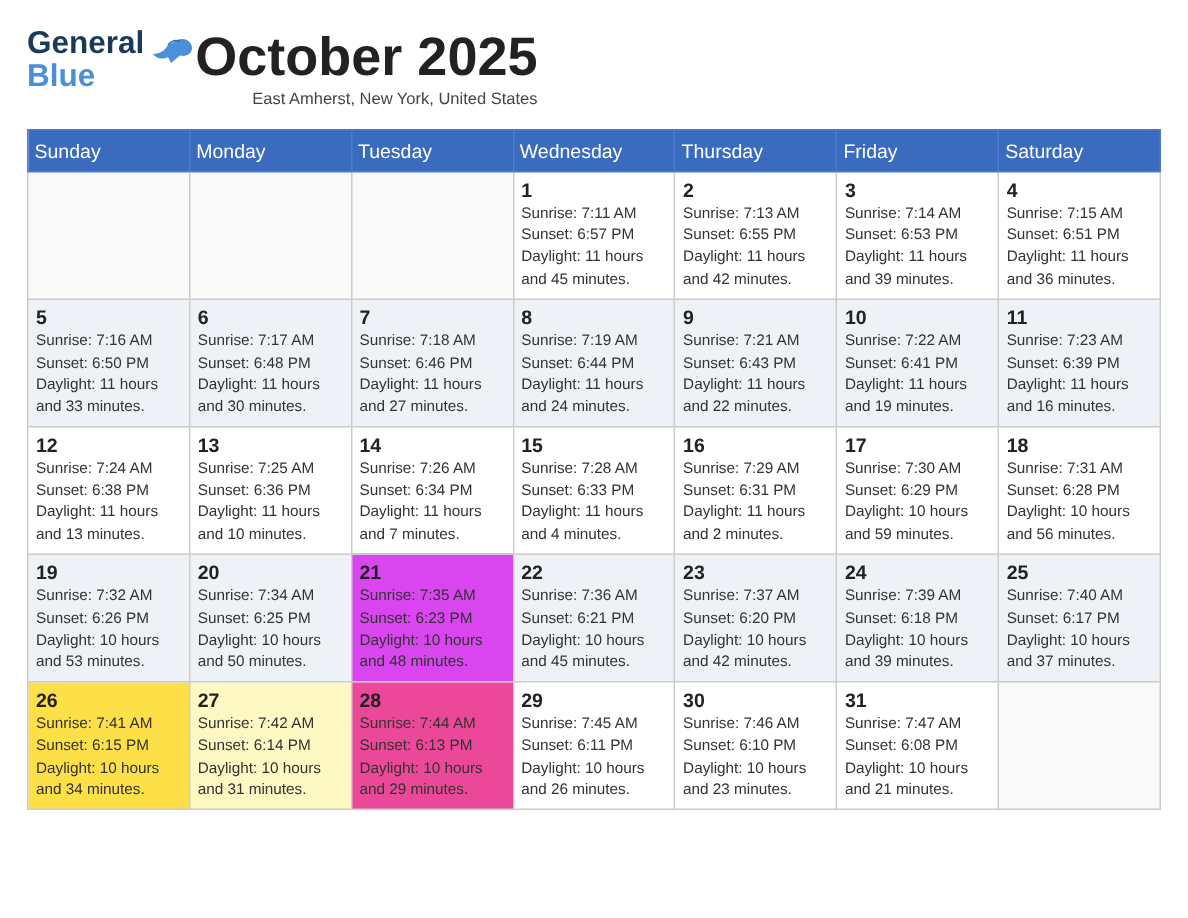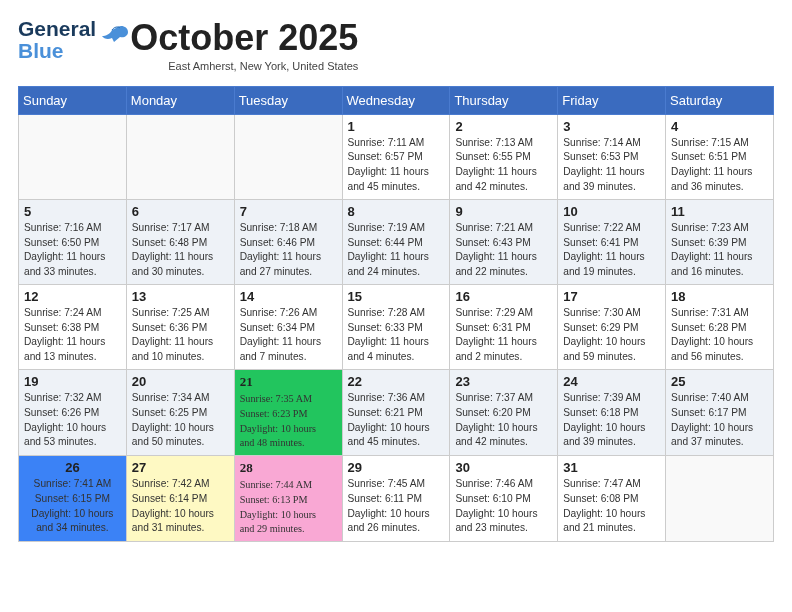--- a/index.html
+++ b/index.html
@@ -210,21 +210,21 @@
         </tr>
         <tr>
           <td style="background: rgb(238, 242, 247);">
             <span class="day-num">19</span>
             <div class="day-info">Sunrise: 7:32 AM<br>Sunset: 6:26 PM<br>Daylight: 10 hours<br>and 53 minutes.</div>
           </td>
           <td style="background: rgb(238, 242, 247);">
             <span class="day-num">20</span>
             <div class="day-info">Sunrise: 7:34 AM<br>Sunset: 6:25 PM<br>Daylight: 10 hours<br>and 50 minutes.</div>
           </td>
-          <td style="background: #22c55e; font-family: Liberation Serif, serif;">
+          <td style="background: #d946ef;">
             <span class="day-num">21</span>
             <div class="day-info">Sunrise: 7:35 AM<br>Sunset: 6:23 PM<br>Daylight: 10 hours<br>and 48 minutes.</div>
           </td>
           <td style="background: rgb(238, 242, 247);">
             <span class="day-num">22</span>
             <div class="day-info">Sunrise: 7:36 AM<br>Sunset: 6:21 PM<br>Daylight: 10 hours<br>and 45 minutes.</div>
           </td>
           <td style="background: rgb(238, 242, 247);">
             <span class="day-num">23</span>
             <div class="day-info">Sunrise: 7:37 AM<br>Sunset: 6:20 PM<br>Daylight: 10 hours<br>and 42 minutes.</div>
@@ -232,29 +232,29 @@
           <td style="background: rgb(238, 242, 247);">
             <span class="day-num">24</span>
             <div class="day-info">Sunrise: 7:39 AM<br>Sunset: 6:18 PM<br>Daylight: 10 hours<br>and 39 minutes.</div>
           </td>
           <td style="background: rgb(238, 242, 247);">
             <span class="day-num">25</span>
             <div class="day-info">Sunrise: 7:40 AM<br>Sunset: 6:17 PM<br>Daylight: 10 hours<br>and 37 minutes.</div>
           </td>
         </tr>
         <tr>
-          <td style="background: #3b82f6; text-align: center;">
+          <td style="background: #fde047;">
             <span class="day-num">26</span>
             <div class="day-info">Sunrise: 7:41 AM<br>Sunset: 6:15 PM<br>Daylight: 10 hours<br>and 34 minutes.</div>
           </td>
           <td style="background: #fef9c3;">
             <span class="day-num">27</span>
             <div class="day-info">Sunrise: 7:42 AM<br>Sunset: 6:14 PM<br>Daylight: 10 hours<br>and 31 minutes.</div>
           </td>
-          <td style="background: #f9a8d4; font-family: Liberation Serif, serif;">
+          <td style="background: #ec4899;">
             <span class="day-num">28</span>
             <div class="day-info">Sunrise: 7:44 AM<br>Sunset: 6:13 PM<br>Daylight: 10 hours<br>and 29 minutes.</div>
           </td>
           <td style="background: rgb(255, 255, 255);">
             <span class="day-num">29</span>
             <div class="day-info">Sunrise: 7:45 AM<br>Sunset: 6:11 PM<br>Daylight: 10 hours<br>and 26 minutes.</div>
           </td>
           <td style="background: rgb(255, 255, 255);">
             <span class="day-num">30</span>
             <div class="day-info">Sunrise: 7:46 AM<br>Sunset: 6:10 PM<br>Daylight: 10 hours<br>and 23 minutes.</div>

